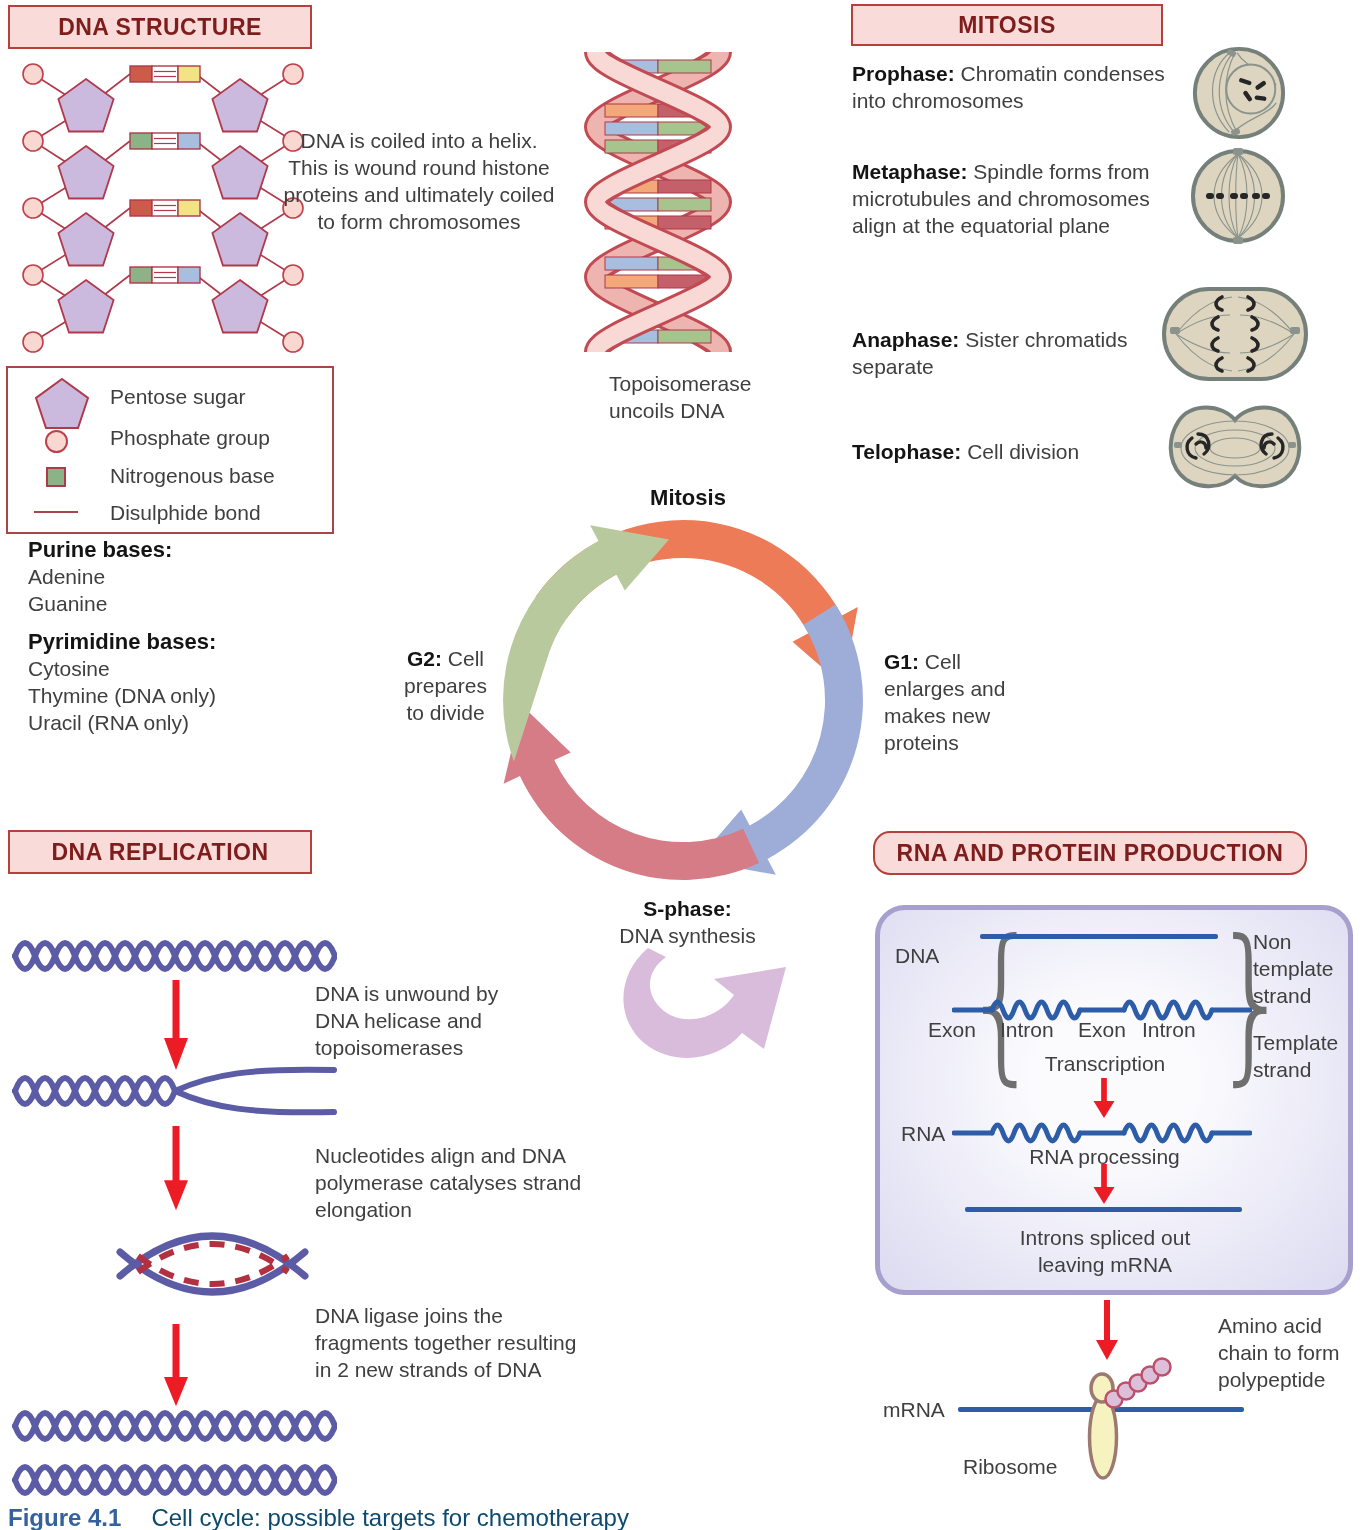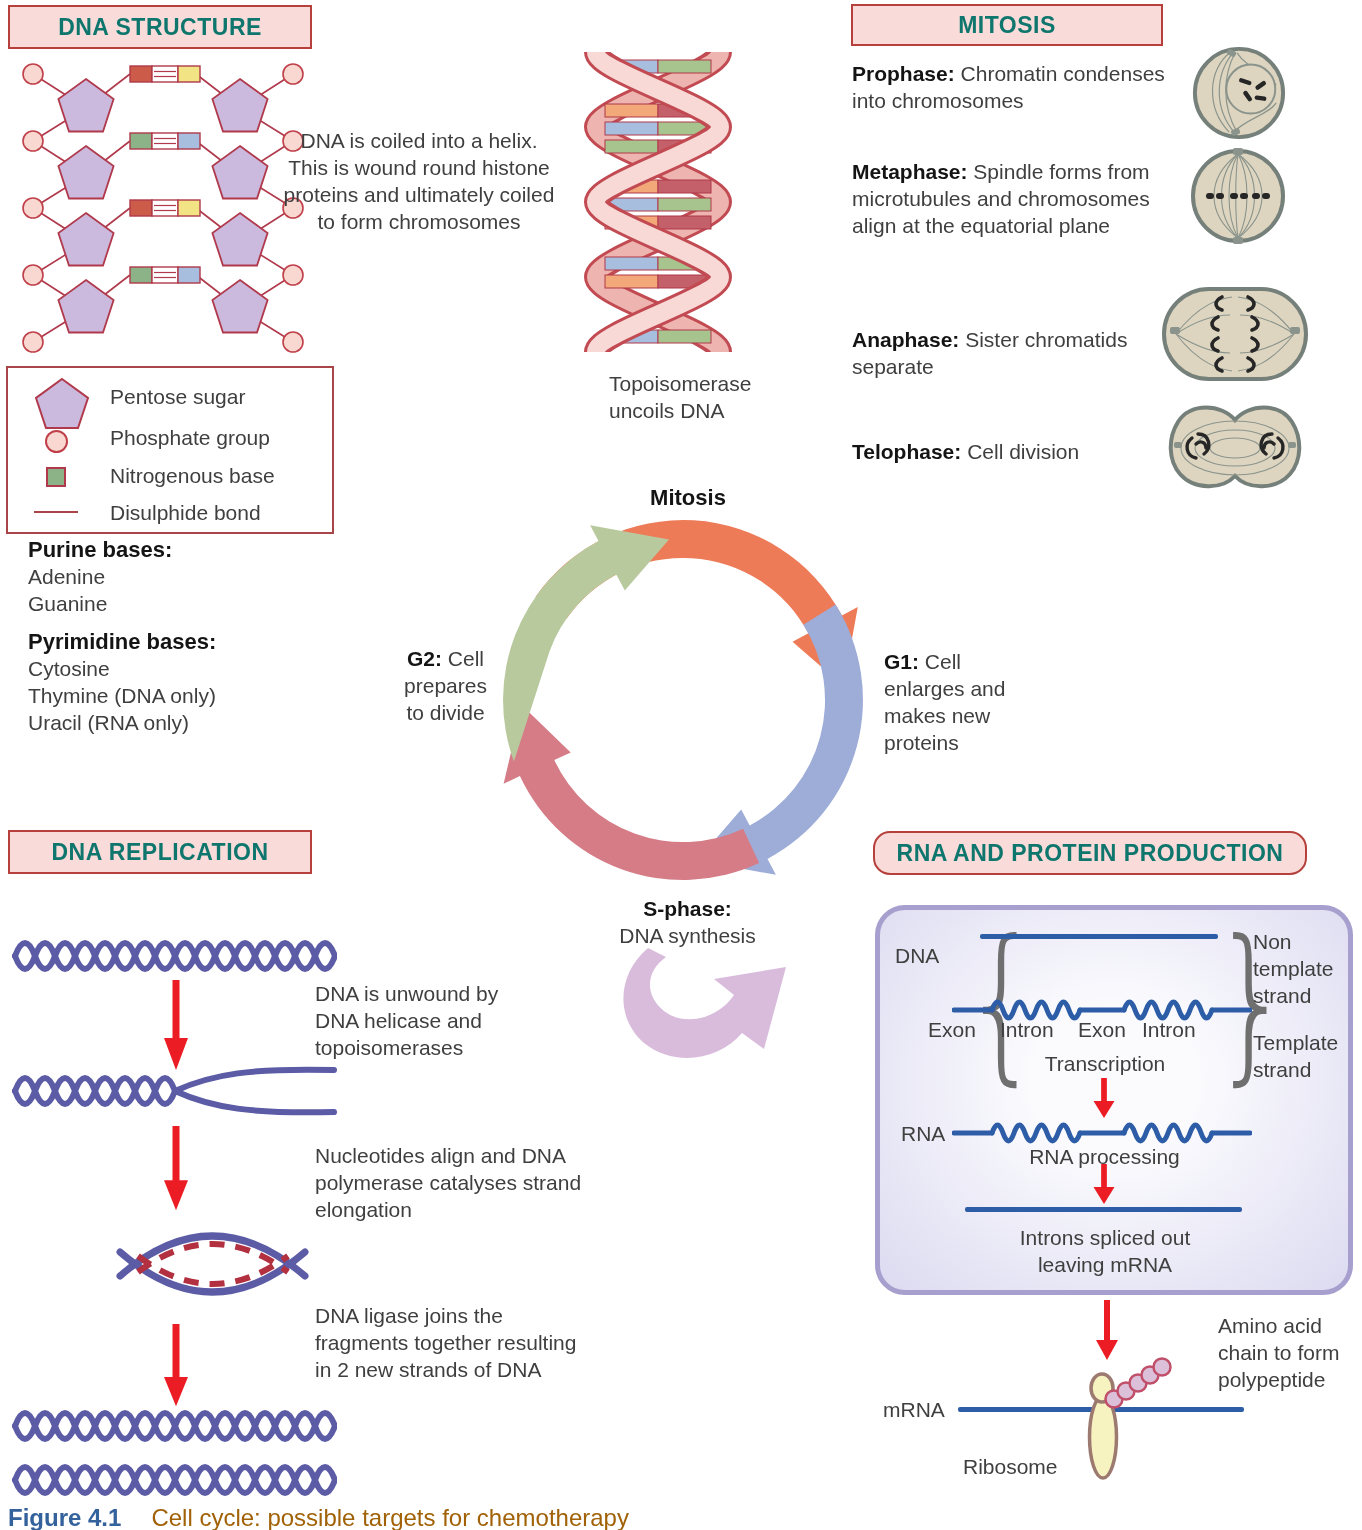--- a/index.html
+++ b/index.html
@@ -1,28 +1,28 @@
 <!DOCTYPE html>
 <html><head>
 <meta charset="utf-8">
 <style>
   html,body{margin:0;padding:0;background:#ffffff;}
   #canvas{position:relative;width:1362px;height:1530px;background:#ffffff;overflow:hidden;
           font-family:"Liberation Sans","DejaVu Sans",sans-serif;color:#3f3f3f;}
   .abs{position:absolute;}
   .hdr{position:absolute;background:#f9dcd9;border:2px solid #b5403c;display:flex;
-       align-items:center;justify-content:center;font-weight:bold;color:#0f766e;
+       align-items:center;justify-content:center;font-weight:bold;color:#7f1d1d;
        font-size:23px;letter-spacing:.5px;}
   .txt{position:absolute;font-size:21px;line-height:27px;color:#3f3f3f;}
   .lead{font-weight:bold;color:#141414;}
   .ctr{text-align:center;}
   .legendbox{position:absolute;border:2px solid #a94448;background:#ffffff;}
   .lg-label{position:absolute;font-size:21px;color:#3f3f3f;}
   .cap-fig{font-weight:bold;color:#34629c;font-size:24px;}
-  .cap-txt{color:#a16207;font-size:24px;margin-left:30px;}
+  .cap-txt{color:#0c4a6e;font-size:24px;margin-left:30px;}
   .brace{position:absolute;color:#6f6f6f;font-size:170px;font-weight:200;
          transform:scaleX(.75);line-height:160px;font-family:"DejaVu Sans",sans-serif;}
   .rnapanel{position:absolute;border:5px solid #a79fce;border-radius:30px;
             background:radial-gradient(ellipse at 50% 45%, #fbfbfe 25%, #dcdaf0 100%);}
   .blueline{position:absolute;background:#2e5da8;height:5px;border-radius:2px;}
   svg{display:block;}
 </style>
 </head>
 <body>
 

